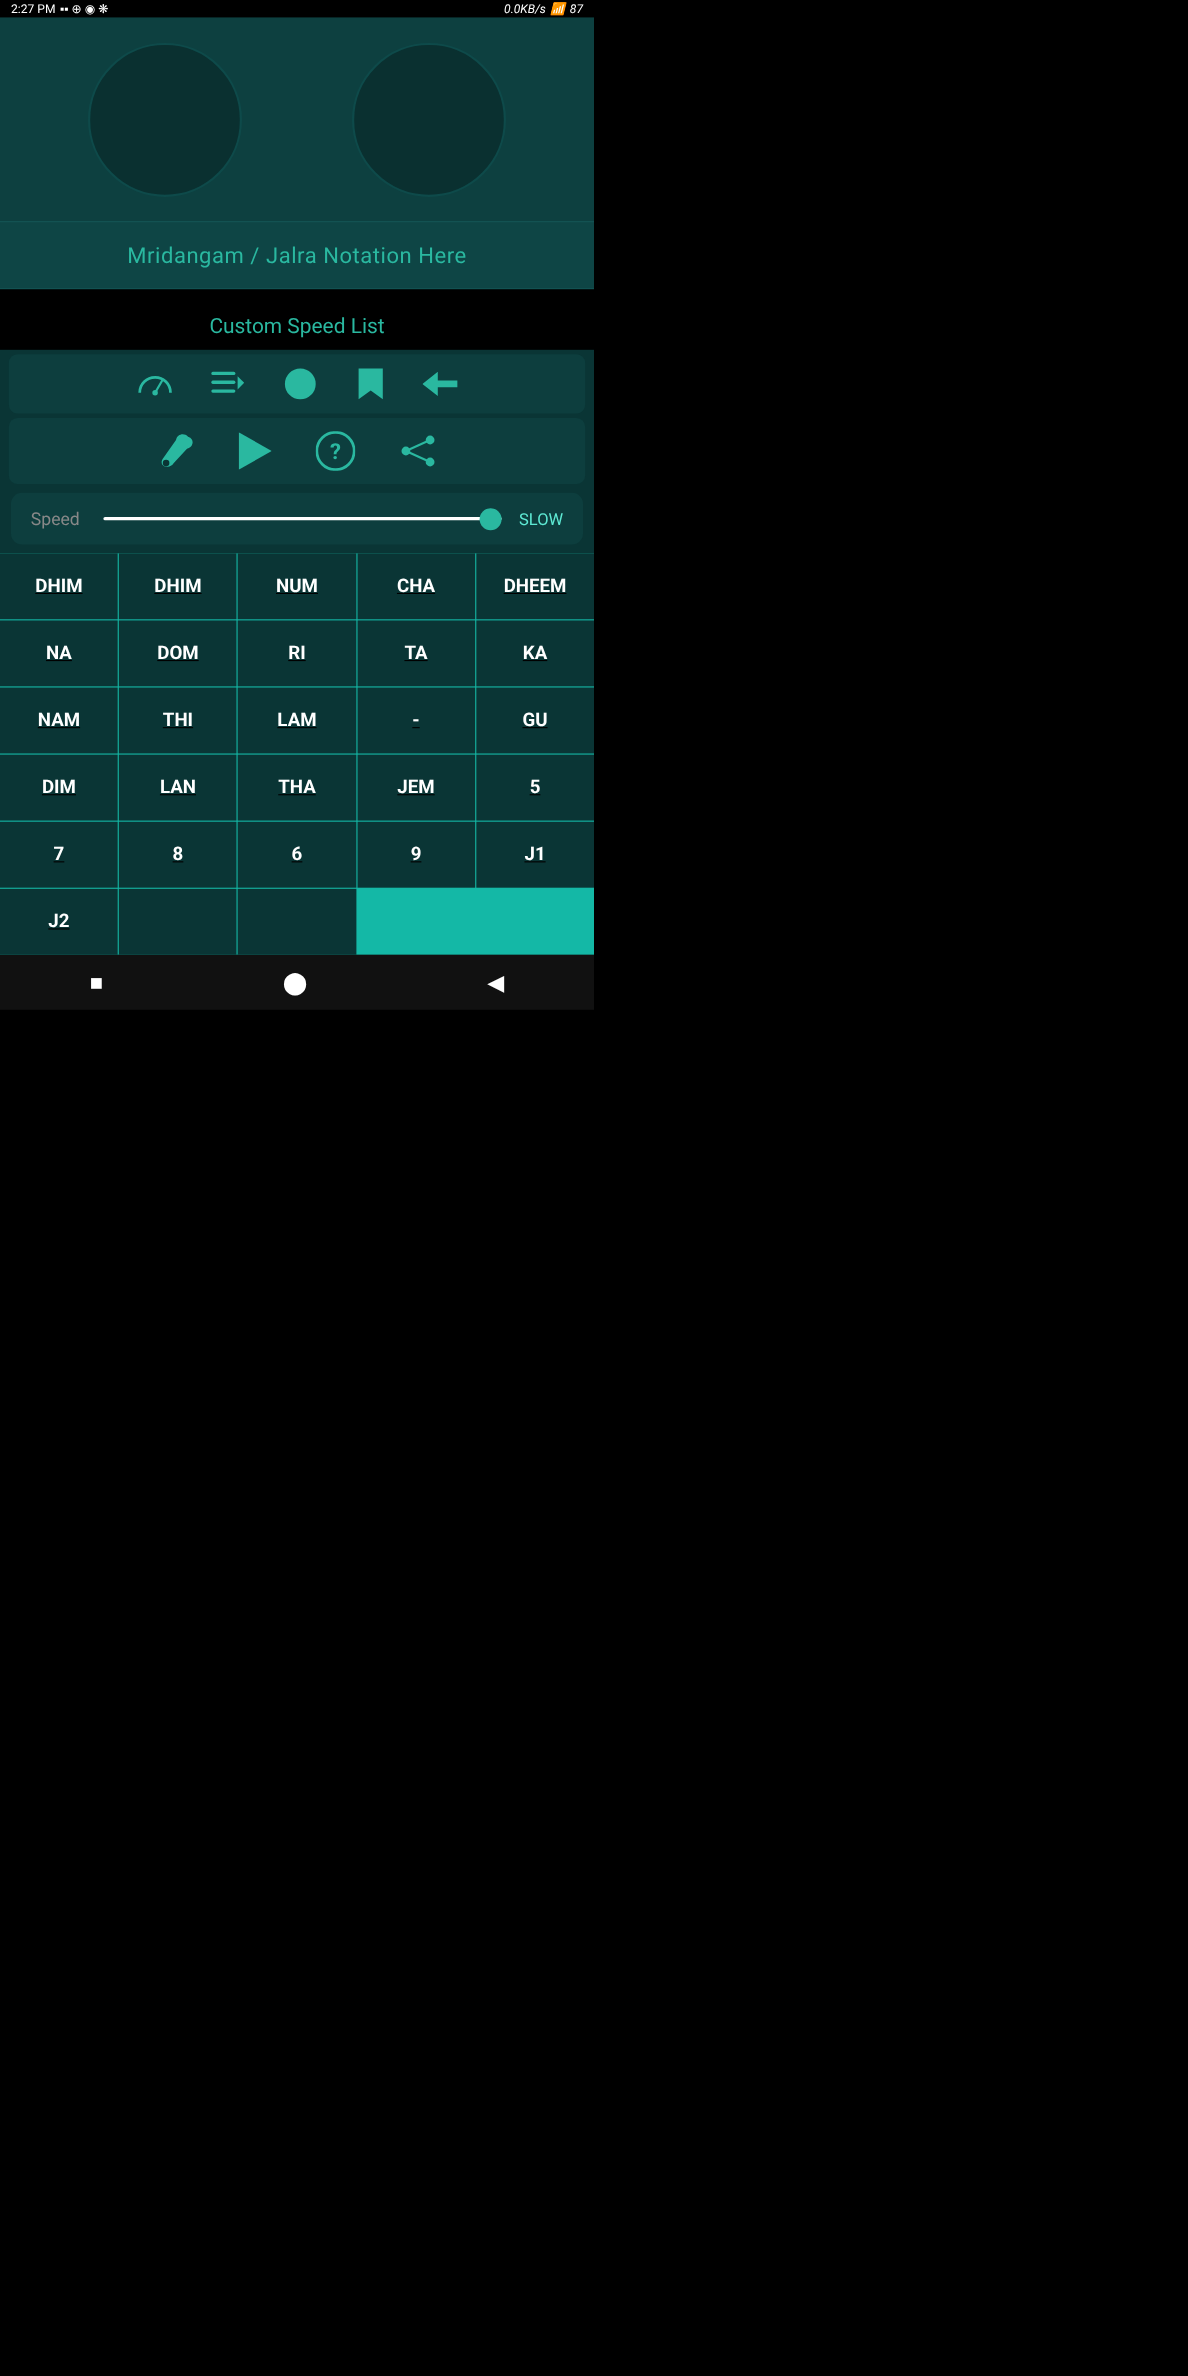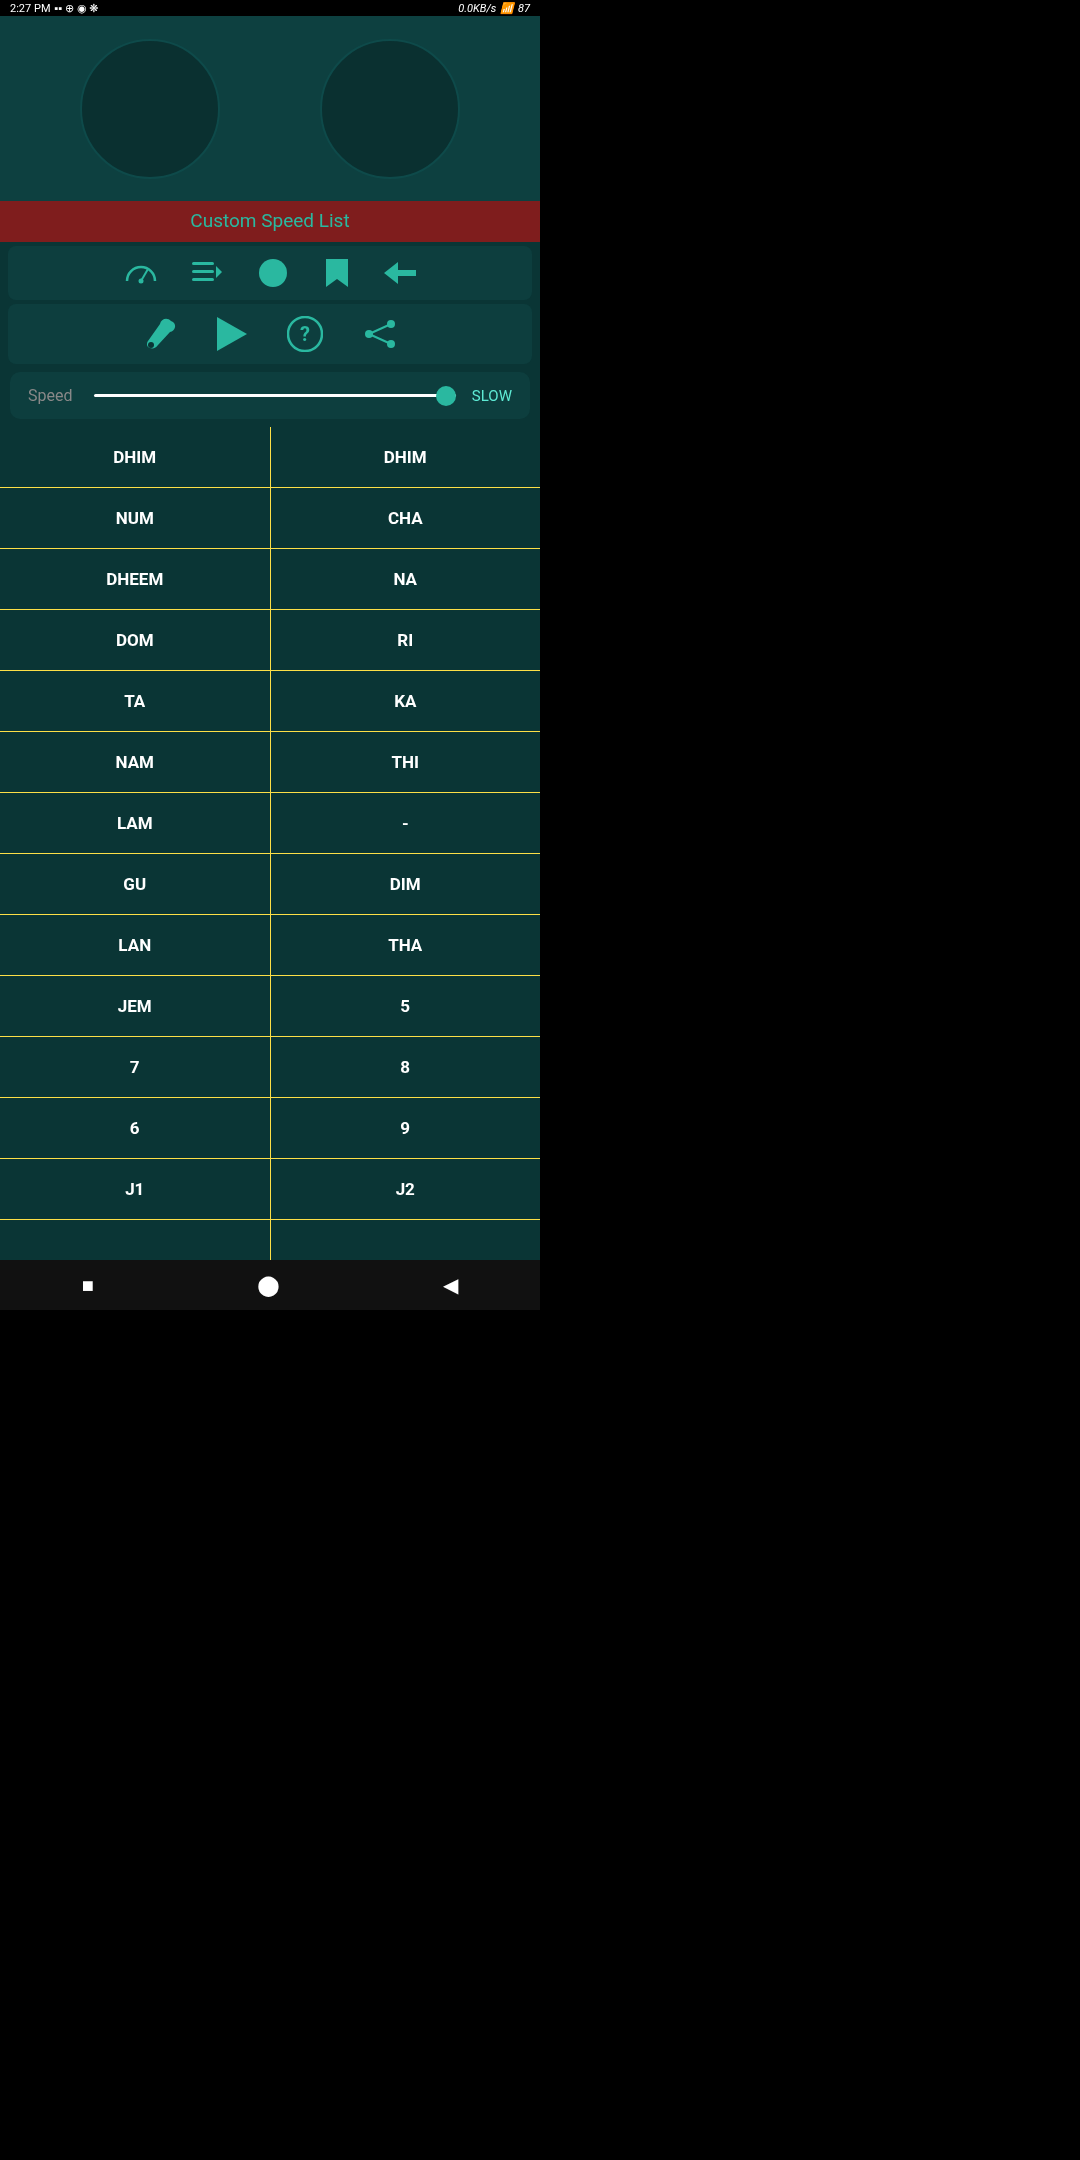--- a/index.html
+++ b/index.html
@@ -62,22 +62,22 @@
     }
     .notation-text {
       color: #2ab8a0;
       font-size: 20px;
       letter-spacing: 0.5px;
     }
 
     
     .speed-list-label {
       text-align: center;
-      padding: 8px 20px 10px;
-      background: #7f1d1d;
+      padding: 22px 20px 10px;
+      background: #000000;
     }
     .speed-list-label span {
       color: #2ab8a0;
       font-size: 19px;
     }
 
     
     .toolbar-row {
       background: #0d3e3e;
       padding: 10px 20px;
@@ -145,24 +145,25 @@
     .speed-value {
       color: #5eead4;
       font-size: 15px;
       min-width: 40px;
       text-align: center;
     }
 
     
     .keyboard-grid {
       display: grid;
-      grid-template-columns: 1fr 1fr;
+      grid-template-columns: 1fr 1fr 1fr 1fr 1fr;
       gap: 1px;
-      background: #fde047;
+      background: #14b8a6;
       margin: 8px 0 0 0;
+      text-decoration: underline;
     }
     .key-cell {
       background: #0a3535;
       color: #fff;
       font-size: 17px;
       font-weight: bold;
       text-align: center;
       padding: 20px 6px;
       cursor: pointer;
       user-select: none;
@@ -204,20 +205,23 @@
   </div>
 </div>
 
 <div class="app-container">
 
   <div class="drum-area">
     <div class="drum-circle"></div>
     <div class="drum-circle"></div>
   </div>
 
+  <div class="notation-area">
+    <span class="notation-text">Mridangam / Jalra Notation Here</span>
+  </div>
 
   <div class="speed-list-label">
     <span>Custom Speed List</span>
   </div>
 
   <div class="toolbar-row">
 
     <span class="icon-btn">
       <svg width="34" height="28" viewBox="0 0 34 28" fill="none">
         <path d="M3 22 A14 14 0 1 1 31 22" stroke="#2ab8a0" stroke-width="2.5" fill="none"></path>

